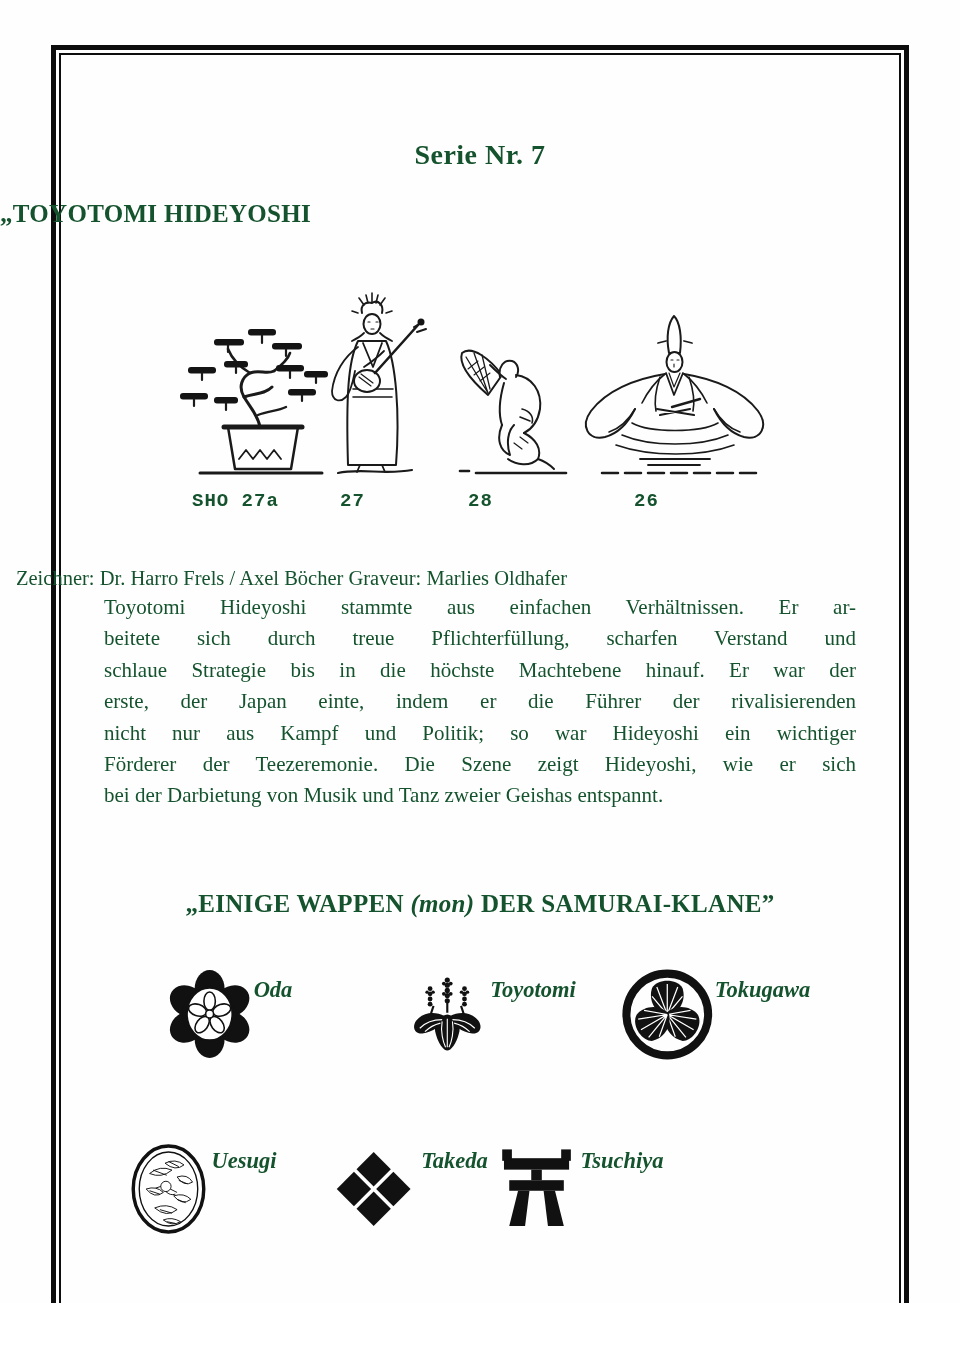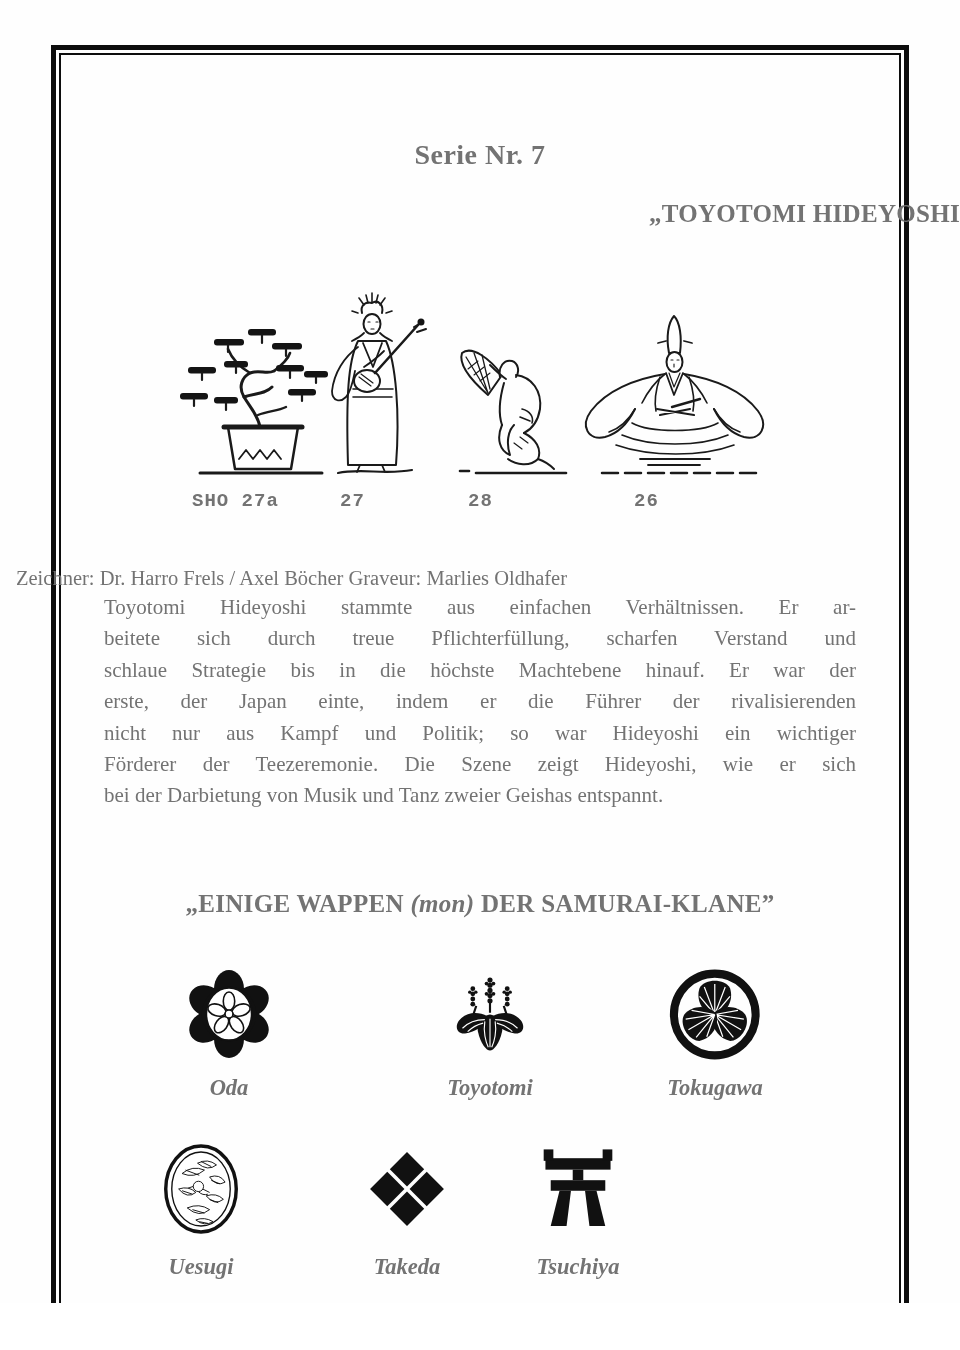--- a/index.html
+++ b/index.html
@@ -1,33 +1,33 @@
 <!DOCTYPE html>
 <html><head>
 <meta charset="utf-8">
 <style>
   html,body{margin:0;padding:0;background:#ffffff;}
   .page{
     position:relative;width:960px;height:1303px;background:#fefefe;
-    font-family:"Liberation Serif", serif;color:#737373;overflow:hidden;
+    font-family:"Liberation Serif", serif;color:#14532d;overflow:hidden;
   }
   .frame{
     position:absolute;left:51px;top:45px;width:858px;height:1273px;
     border:5px solid #0d0d0d;box-sizing:border-box;
   }
   .frame-inner{
     position:absolute;left:3px;top:3px;right:3px;bottom:3px;
     border:2px solid #0d0d0d;
   }
   .title{
     position:absolute;left:0;right:0;top:139px;margin:0;text-align:center;
     font-size:28px;font-weight:bold;letter-spacing:0.5px;
   }
   .subtitle{
-    position:absolute;left:0;right:0;top:197px;margin:0;text-align:right;
+    position:absolute;left:0;right:0;top:197px;margin:0;text-align:left;
     font-size:25px;font-weight:bold;line-height:34px;letter-spacing:0.3px;
   }
   .subtitle .sub-line{display:block;}
   .illustration{position:absolute;left:170px;top:288px;width:620px;height:232px;}
   .illustration svg{position:absolute;left:0;top:0;}
   .fig-caption{
     position:absolute;top:202px;font-family:"Liberation Mono", monospace;
     font-weight:bold;font-size:19px;letter-spacing:1px;white-space:nowrap;
   }
   .cap-0{left:22px;}
@@ -46,21 +46,21 @@
     white-space:normal;
   }
   .jline.last{text-align-last:left;}
   .crest-header{
     position:absolute;left:0;right:0;top:890px;margin:0;text-align:center;
     font-size:25px;font-weight:bold;letter-spacing:0.3px;
   }
   .crest-header span, .crest-header em{white-space:pre-wrap;}
   .clan{
     position:absolute;transform:translateX(-50%);
-    display:flex;flex-direction:column;align-items:center;
+    display:flex;flex-direction:row;align-items:flex-start;
   }
   .clan .crest-box{display:flex;align-items:center;justify-content:center;}
   .row1 .crest-box{height:98px;}
   .row2 .crest-box{height:106px;}
   .clan-label{
     margin-top:12px;font-size:22.5px;font-weight:bold;font-style:italic;
     white-space:nowrap;
   }
   .clan-oda{left:229px;top:965px;}
   .clan-toyotomi{left:490px;top:965px;}

